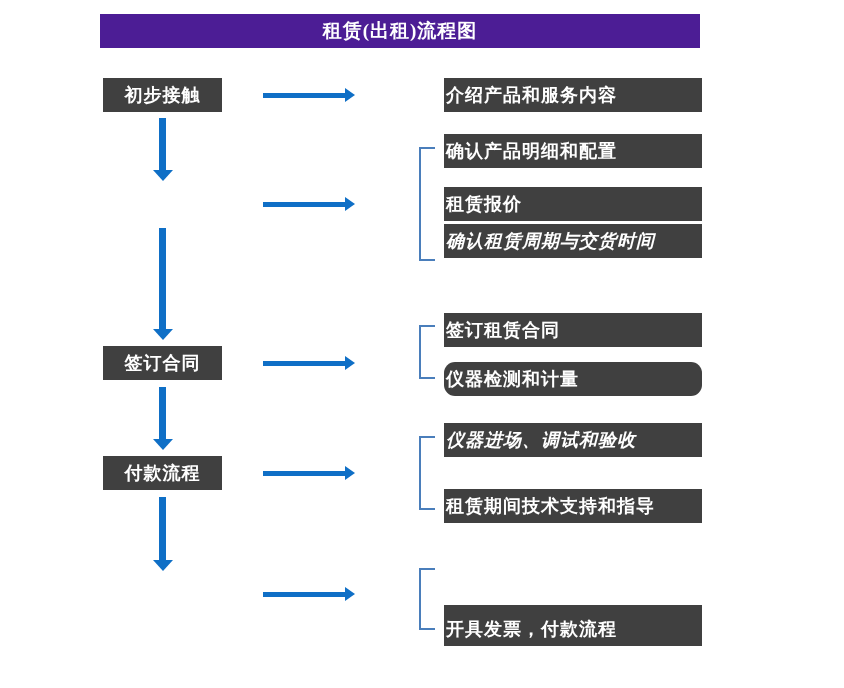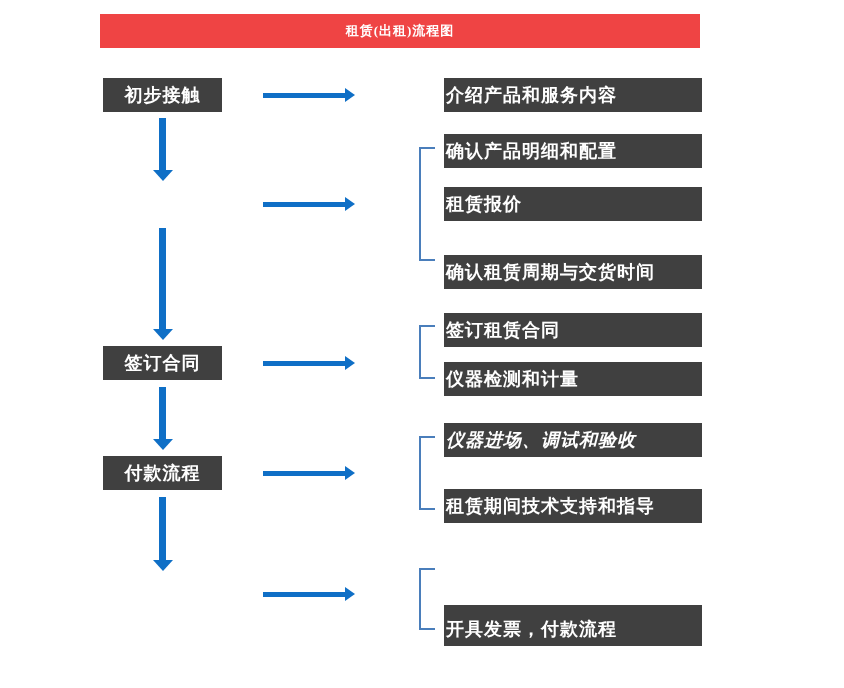--- a/index.html
+++ b/index.html
@@ -16,23 +16,23 @@
     height: 688px;
     background: #ffffff;
     overflow: hidden;
   }
   .title-bar {
     position: absolute;
     left: 100px;
     top: 14px;
     width: 600px;
     height: 34px;
-    background: #ef4444;
+    background: #4c1d95;
     color: #ffffff;
-    font-size: 13px;
+    font-size: 19px;
     font-weight: bold;
     display: flex;
     align-items: center;
     justify-content: center;
     letter-spacing: 1px;
     white-space: nowrap;
   }
   .node {
     position: absolute;
     background: #404040;
@@ -169,24 +169,24 @@
 
   <div class="bracket" style="top:147px; height:114px;"></div>
   <div class="bracket" style="top:325px; height:54px;"></div>
   <div class="bracket" style="top:436px; height:74px;"></div>
   <div class="bracket" style="top:568px; height:62px;"></div>
 
   <div class="node detail" style="top:78px;">介绍产品和服务内容</div>
 
   <div class="node detail" style="top:134px;">确认产品明细和配置</div>
   <div class="node detail" style="top:187px;">租赁报价</div>
-  <div class="node detail" style="top:255px;">确认租赁周期与交货时间</div>
+  <div class="node detail" style="top:224px;font-style:italic;">确认租赁周期与交货时间</div>
 
   <div class="node detail" style="top:313px;">签订租赁合同</div>
-  <div class="node detail" style="top:362px;">仪器检测和计量</div>
+  <div class="node detail" style="top:362px;border-radius:11px;">仪器检测和计量</div>
 
   <div class="node detail" style="top:423px;font-style:italic;">仪器进场、调试和验收</div>
   <div class="node detail" style="top:489px;">租赁期间技术支持和指导</div>
 
   <div class="node detail" style="top:561px;margin-top:44px;">仪器退租</div>
   <div class="node detail" style="top:612px;">开具发票，付款流程</div>
 
 </div>
 
 </body></html>

